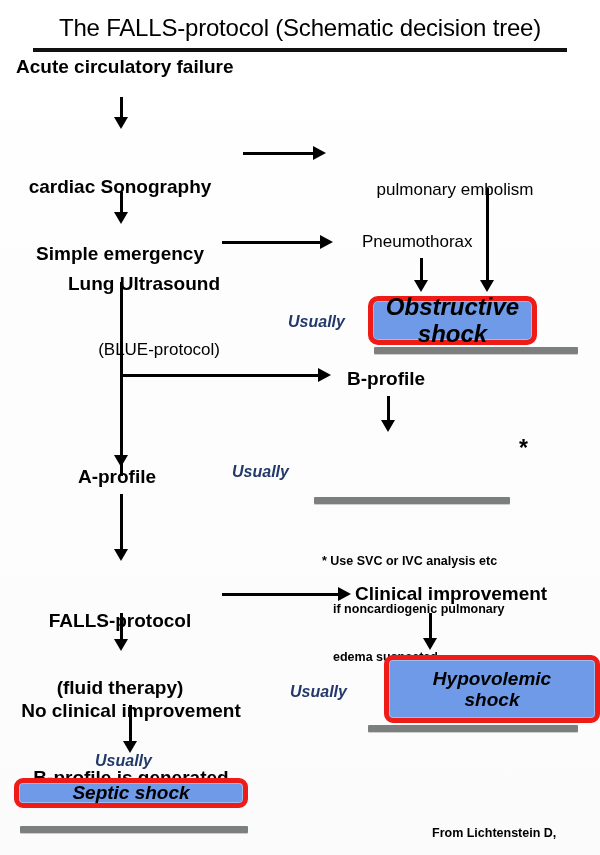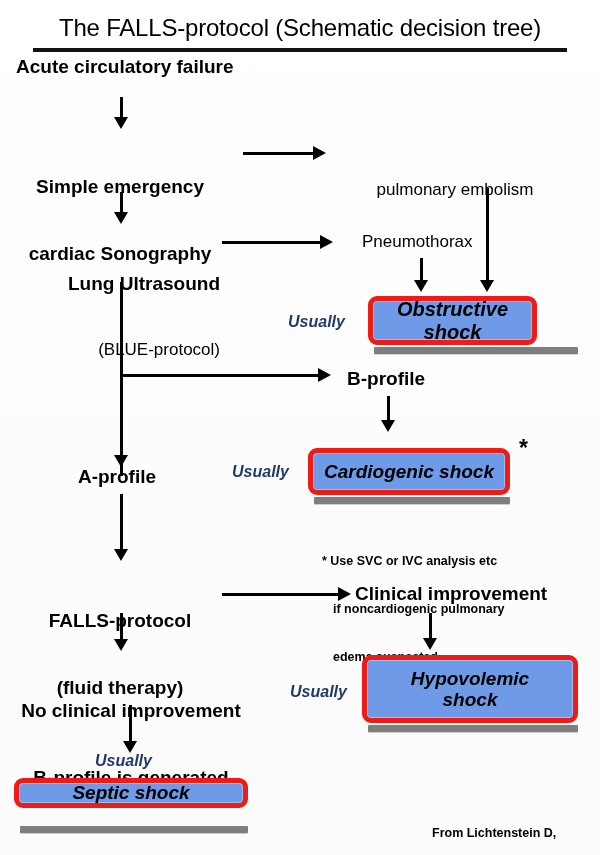--- a/index.html
+++ b/index.html
@@ -84,22 +84,22 @@
 
   <div class="title">The FALLS-protocol (Schematic decision tree)</div>
   <div class="title-rule"></div>
 
   <div class="node bold" style="left:16px;top:56px;font-size:19px;">Acute circulatory failure</div>
 
   <div class="vline" style="left:120px;top:97px;height:22px;"></div>
   <div class="arrow-down" style="left:114px;top:117px;"></div>
 
   <div class="node bold ctr" style="left:20px;top:131px;width:200px;font-size:19px;">
+    <div>cardiac Sonography</div>
     <div>Simple emergency</div>
-    <div>cardiac Sonography</div>
   </div>
 
   <div class="hline" style="left:243px;top:152px;width:72px;"></div>
   <div class="arrow-right" style="left:313px;top:146px;"></div>
 
   <div class="node reg ctr" style="left:340px;top:140px;width:230px;font-size:17px;">
     <div>pulmonary embolism</div>
   </div>
 
   <div class="vline" style="left:120px;top:192px;height:22px;"></div>
@@ -115,40 +115,37 @@
 
   <div class="node reg" style="left:341px;top:232px;font-size:17px;margin-left:21px;">Pneumothorax</div>
 
   <div class="vline" style="left:420px;top:258px;height:24px;"></div>
   <div class="arrow-down" style="left:414px;top:280px;"></div>
 
   <div class="vline" style="left:486px;top:188px;height:94px;"></div>
   <div class="arrow-down" style="left:480px;top:280px;"></div>
 
   <div class="usually" style="left:288px;top:313px;font-size:16px;">Usually</div>
-  <div class="shock shock-inner" style="left:368px;top:296px;width:169px;height:49px;font-size:20px;">
+  <div class="shock shock-inner" style="left:368px;top:296px;width:169px;height:49px;font-size:24px;border-radius:10px;">
     <span>Obstructive shock</span>
   </div>
   <div class="shadowbar" style="left:374px;top:347px;width:204px;height:7px;"></div>
 
   <div class="vline" style="left:120px;top:282px;height:194px;"></div>
   <div class="arrow-down" style="left:114px;top:455px;"></div>
 
   <div class="hline" style="left:120px;top:374px;width:200px;"></div>
   <div class="arrow-right" style="left:318px;top:368px;"></div>
 
   <div class="node bold" style="left:347px;top:368px;font-size:19px;">B-profile</div>
 
   <div class="vline" style="left:387px;top:396px;height:26px;"></div>
   <div class="arrow-down" style="left:381px;top:420px;"></div>
 
   <div class="usually" style="left:232px;top:463px;font-size:16px;">Usually</div>
-  <div class="shock shock-inner" style="left:308px;top:448px;width:202px;height:47px;font-size:19px;">
-    <span>Cardiogenic shock</span>
-  </div>
   <div class="shadowbar" style="left:314px;top:497px;width:196px;height:7px;"></div>
   <div class="asterisk" style="left:519px;top:437px;">*</div>
 
   <div class="footnote" style="left:310px;top:521px;">
     <div>* Use SVC or IVC analysis etc</div>
     <div style="padding-left:11px;">if noncardiogenic pulmonary</div>
     <div style="padding-left:11px;">edema suspected</div>
   </div>
 
   <div class="node bold ctr" style="left:37px;top:466px;width:160px;font-size:19px;">A-profile</div>
@@ -163,21 +160,21 @@
 
   <div class="hline" style="left:222px;top:593px;width:118px;"></div>
   <div class="arrow-right" style="left:338px;top:587px;"></div>
 
   <div class="node bold" style="left:355px;top:583px;font-size:19px;">Clinical improvement</div>
 
   <div class="vline" style="left:429px;top:613px;height:27px;"></div>
   <div class="arrow-down" style="left:423px;top:638px;"></div>
 
   <div class="usually" style="left:290px;top:683px;font-size:16px;">Usually</div>
-  <div class="shock shock-inner" style="left:362px;top:655px;width:216px;height:68px;font-size:19px;flex-direction:column;">
+  <div class="shock shock-inner" style="left:384px;top:655px;width:216px;height:68px;font-size:19px;flex-direction:column;">
     <span>Hypovolemic</span>
     <span>shock</span>
   </div>
   <div class="shadowbar" style="left:368px;top:725px;width:210px;height:7px;"></div>
 
   <div class="vline" style="left:120px;top:613px;height:28px;"></div>
   <div class="arrow-down" style="left:114px;top:639px;"></div>
 
   <div class="node bold ctr" style="left:6px;top:655px;width:250px;font-size:19px;">
     <div>No clinical improvement</div>

